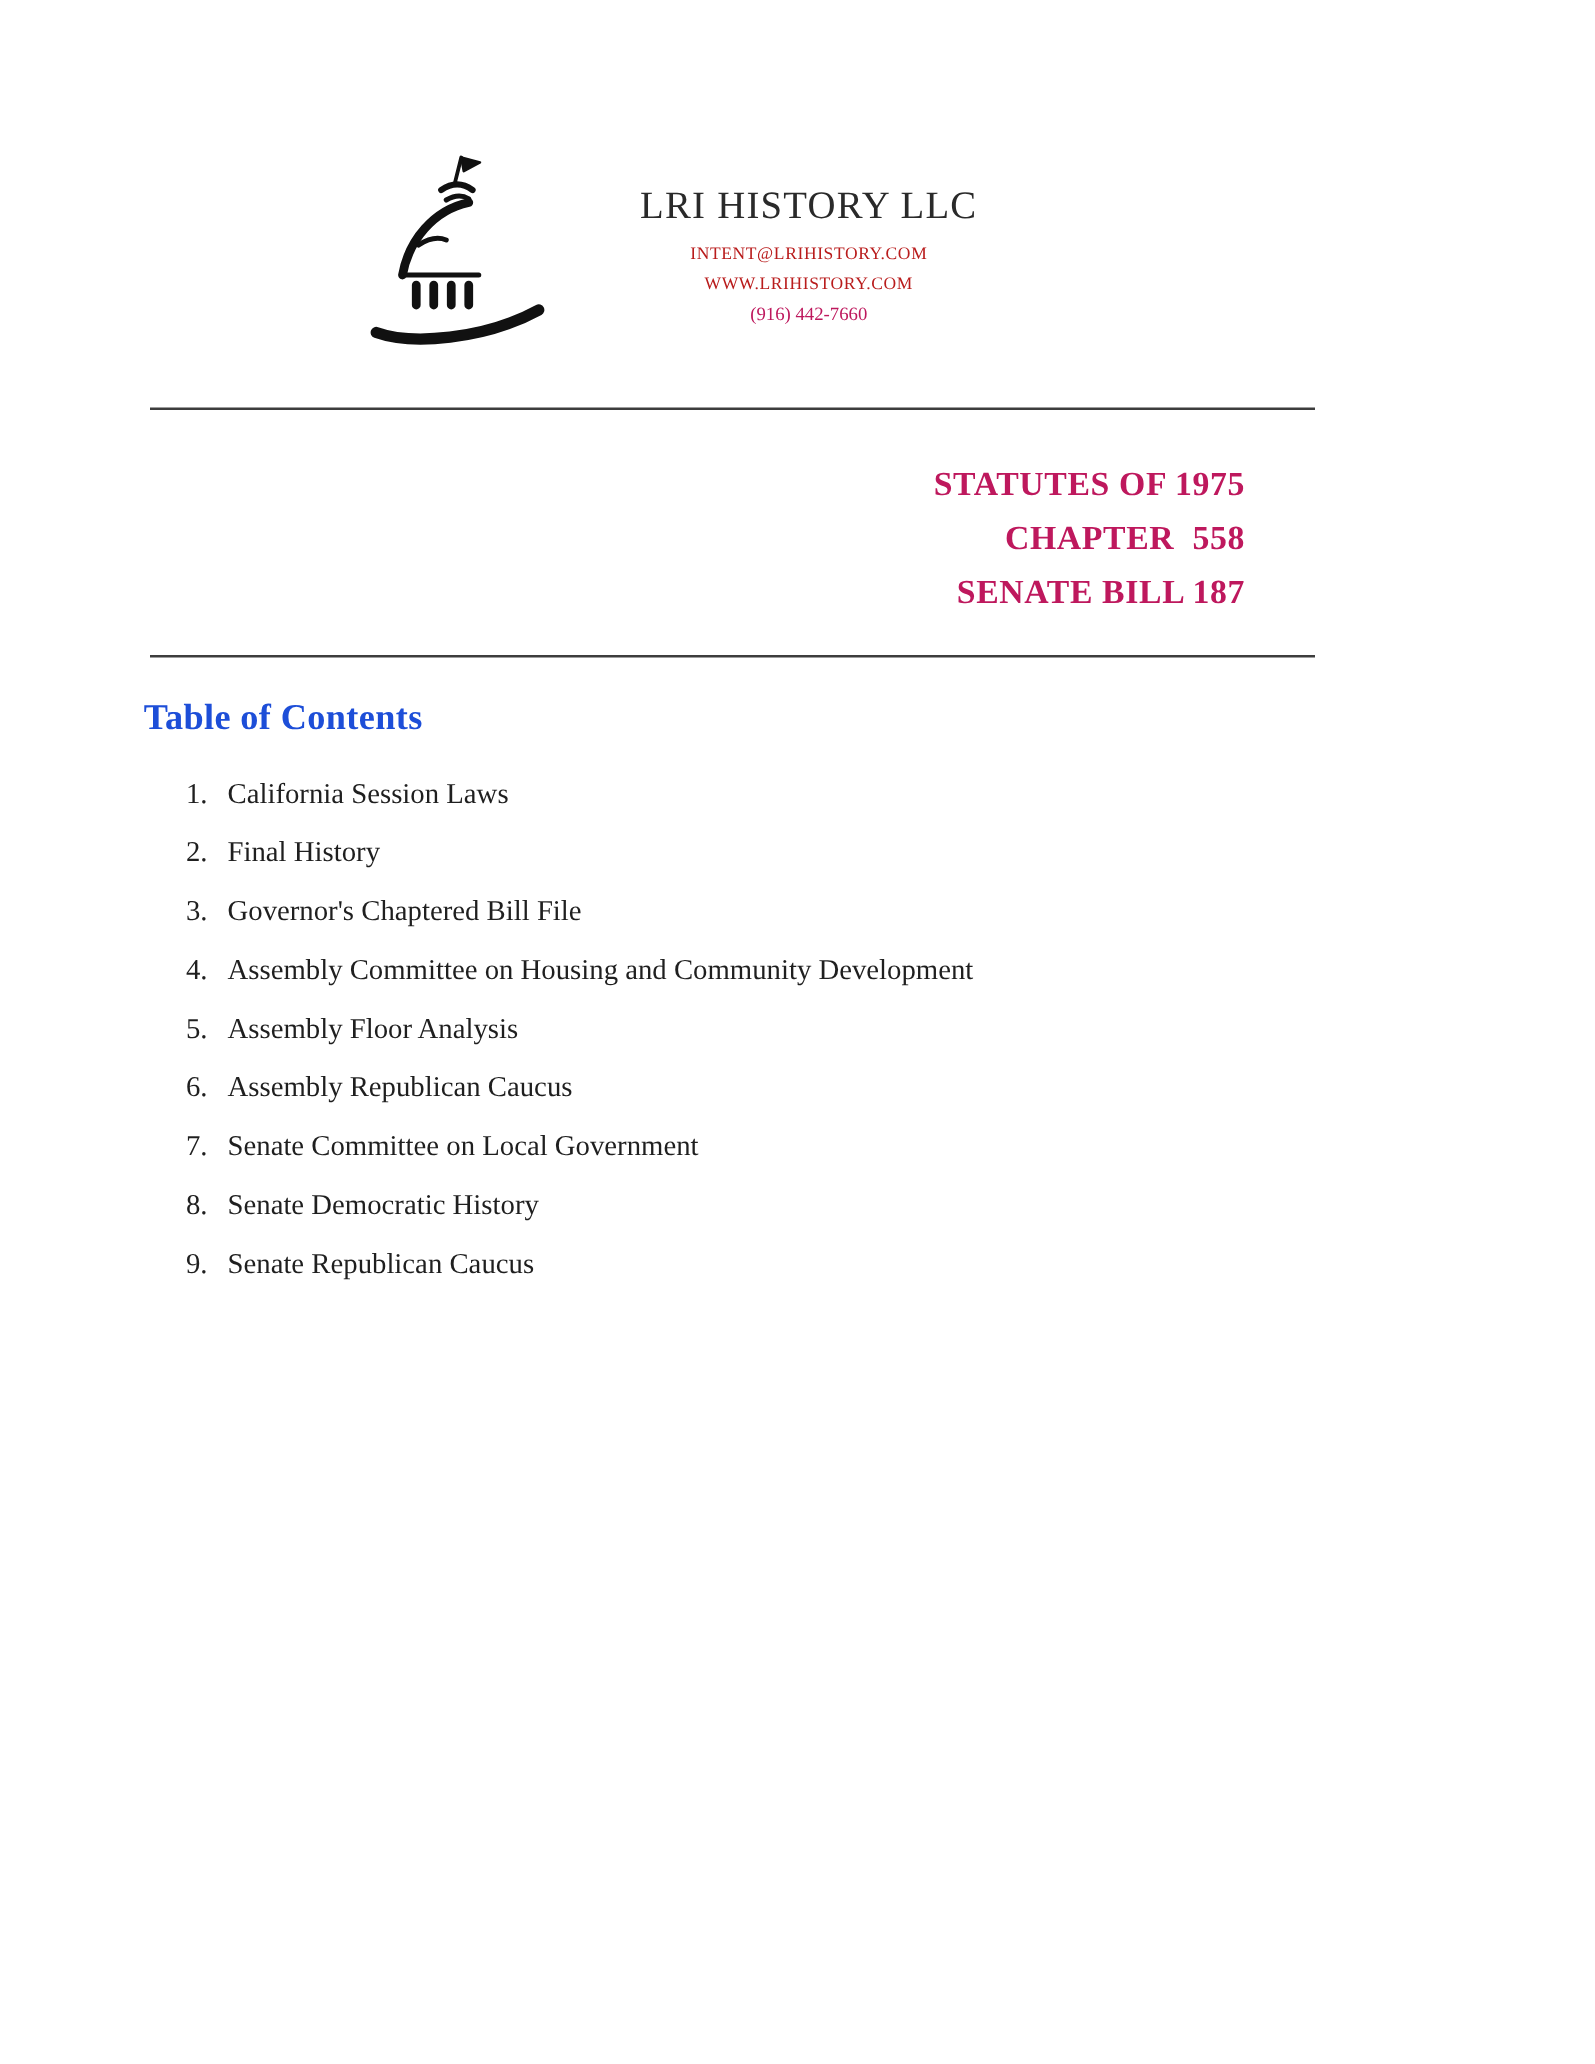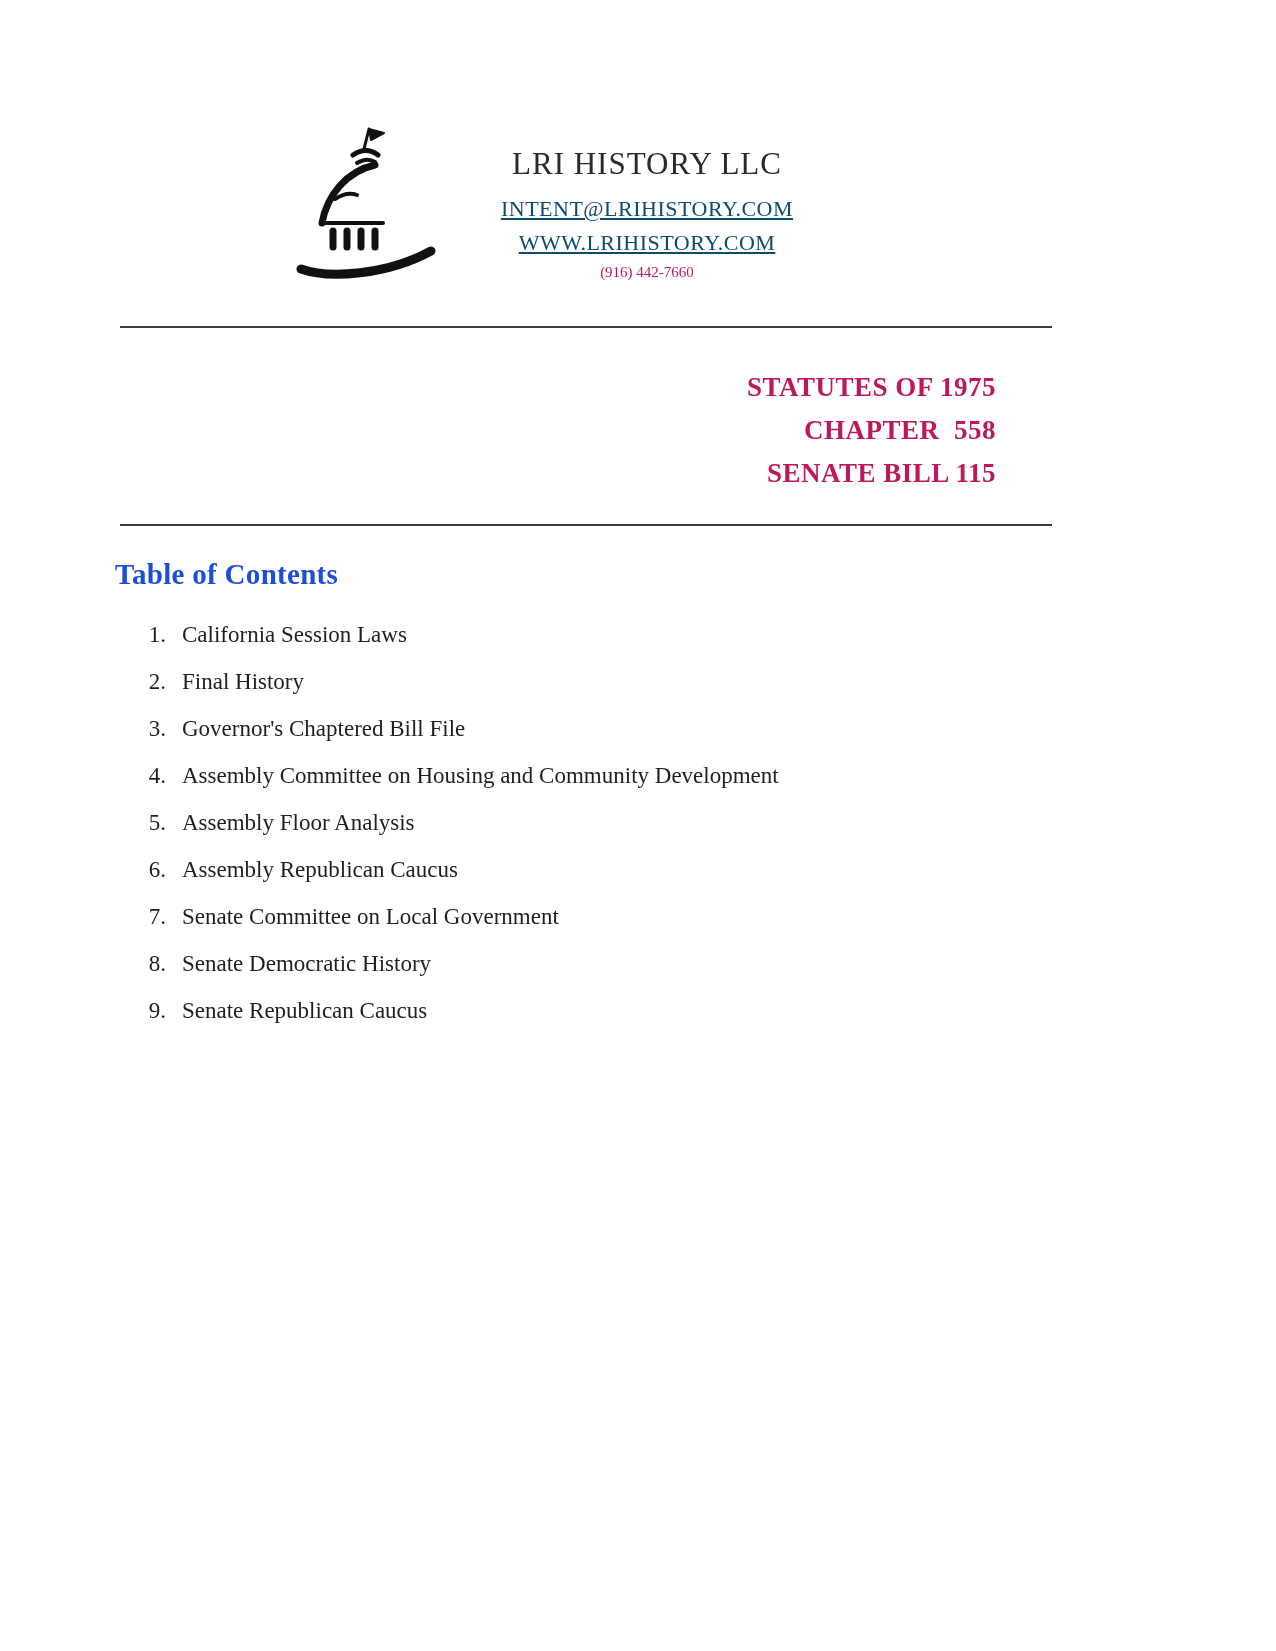--- a/index.html
+++ b/index.html
@@ -16,21 +16,21 @@
     color: #1f1f1f;
     overflow: hidden;
   }
 
   
   .header {
     position: absolute;
     top: 118px;
     left: 295px;
     display: flex;
-    align-items: flex-end;
+    align-items: flex-start;
     gap: 42px;
   }
   .logo-wrap {
     width: 145px;
     height: 160px;
     flex: 0 0 auto;
   }
   .logo-wrap svg {
     width: 100%;
     height: 100%;
@@ -43,26 +43,25 @@
     min-width: 330px;
   }
   .company-name {
     font-size: 31px;
     letter-spacing: 1px;
     color: #2a2a2a;
     margin-bottom: 14px;
     white-space: nowrap;
   }
   .contact-line {
-    font-size: 22px;
+    font-size: 14px;
     letter-spacing: 0.5px;
-    color: #0c4a6e;
+    color: #b91c1c;
     margin-bottom: 8px;
     white-space: nowrap;
-    text-decoration: underline;
   }
   .contact-phone {
     font-size: 15px;
     color: #be185d;
     white-space: nowrap;
   }
 
   
   .rule {
     position: absolute;
@@ -159,21 +158,21 @@
       <div class="contact-line">WWW.LRIHISTORY.COM</div>
       <div class="contact-phone">(916) 442-7660</div>
     </div>
   </div>
 
   <div class="rule rule-1"></div>
 
   <div class="title-block">
     <div class="title-line">STATUTES OF 1975</div>
     <div class="title-line">CHAPTER  558</div>
-    <div class="title-line">SENATE BILL 115</div>
+    <div class="title-line">SENATE BILL 187</div>
   </div>
 
   <div class="rule rule-2"></div>
 
   <div class="toc-heading">Table of Contents</div>
 
   <ol class="toc-list">
     <li class="toc-item">
       <span class="toc-num">1.</span>
       <span class="toc-label">California Session Laws</span>

